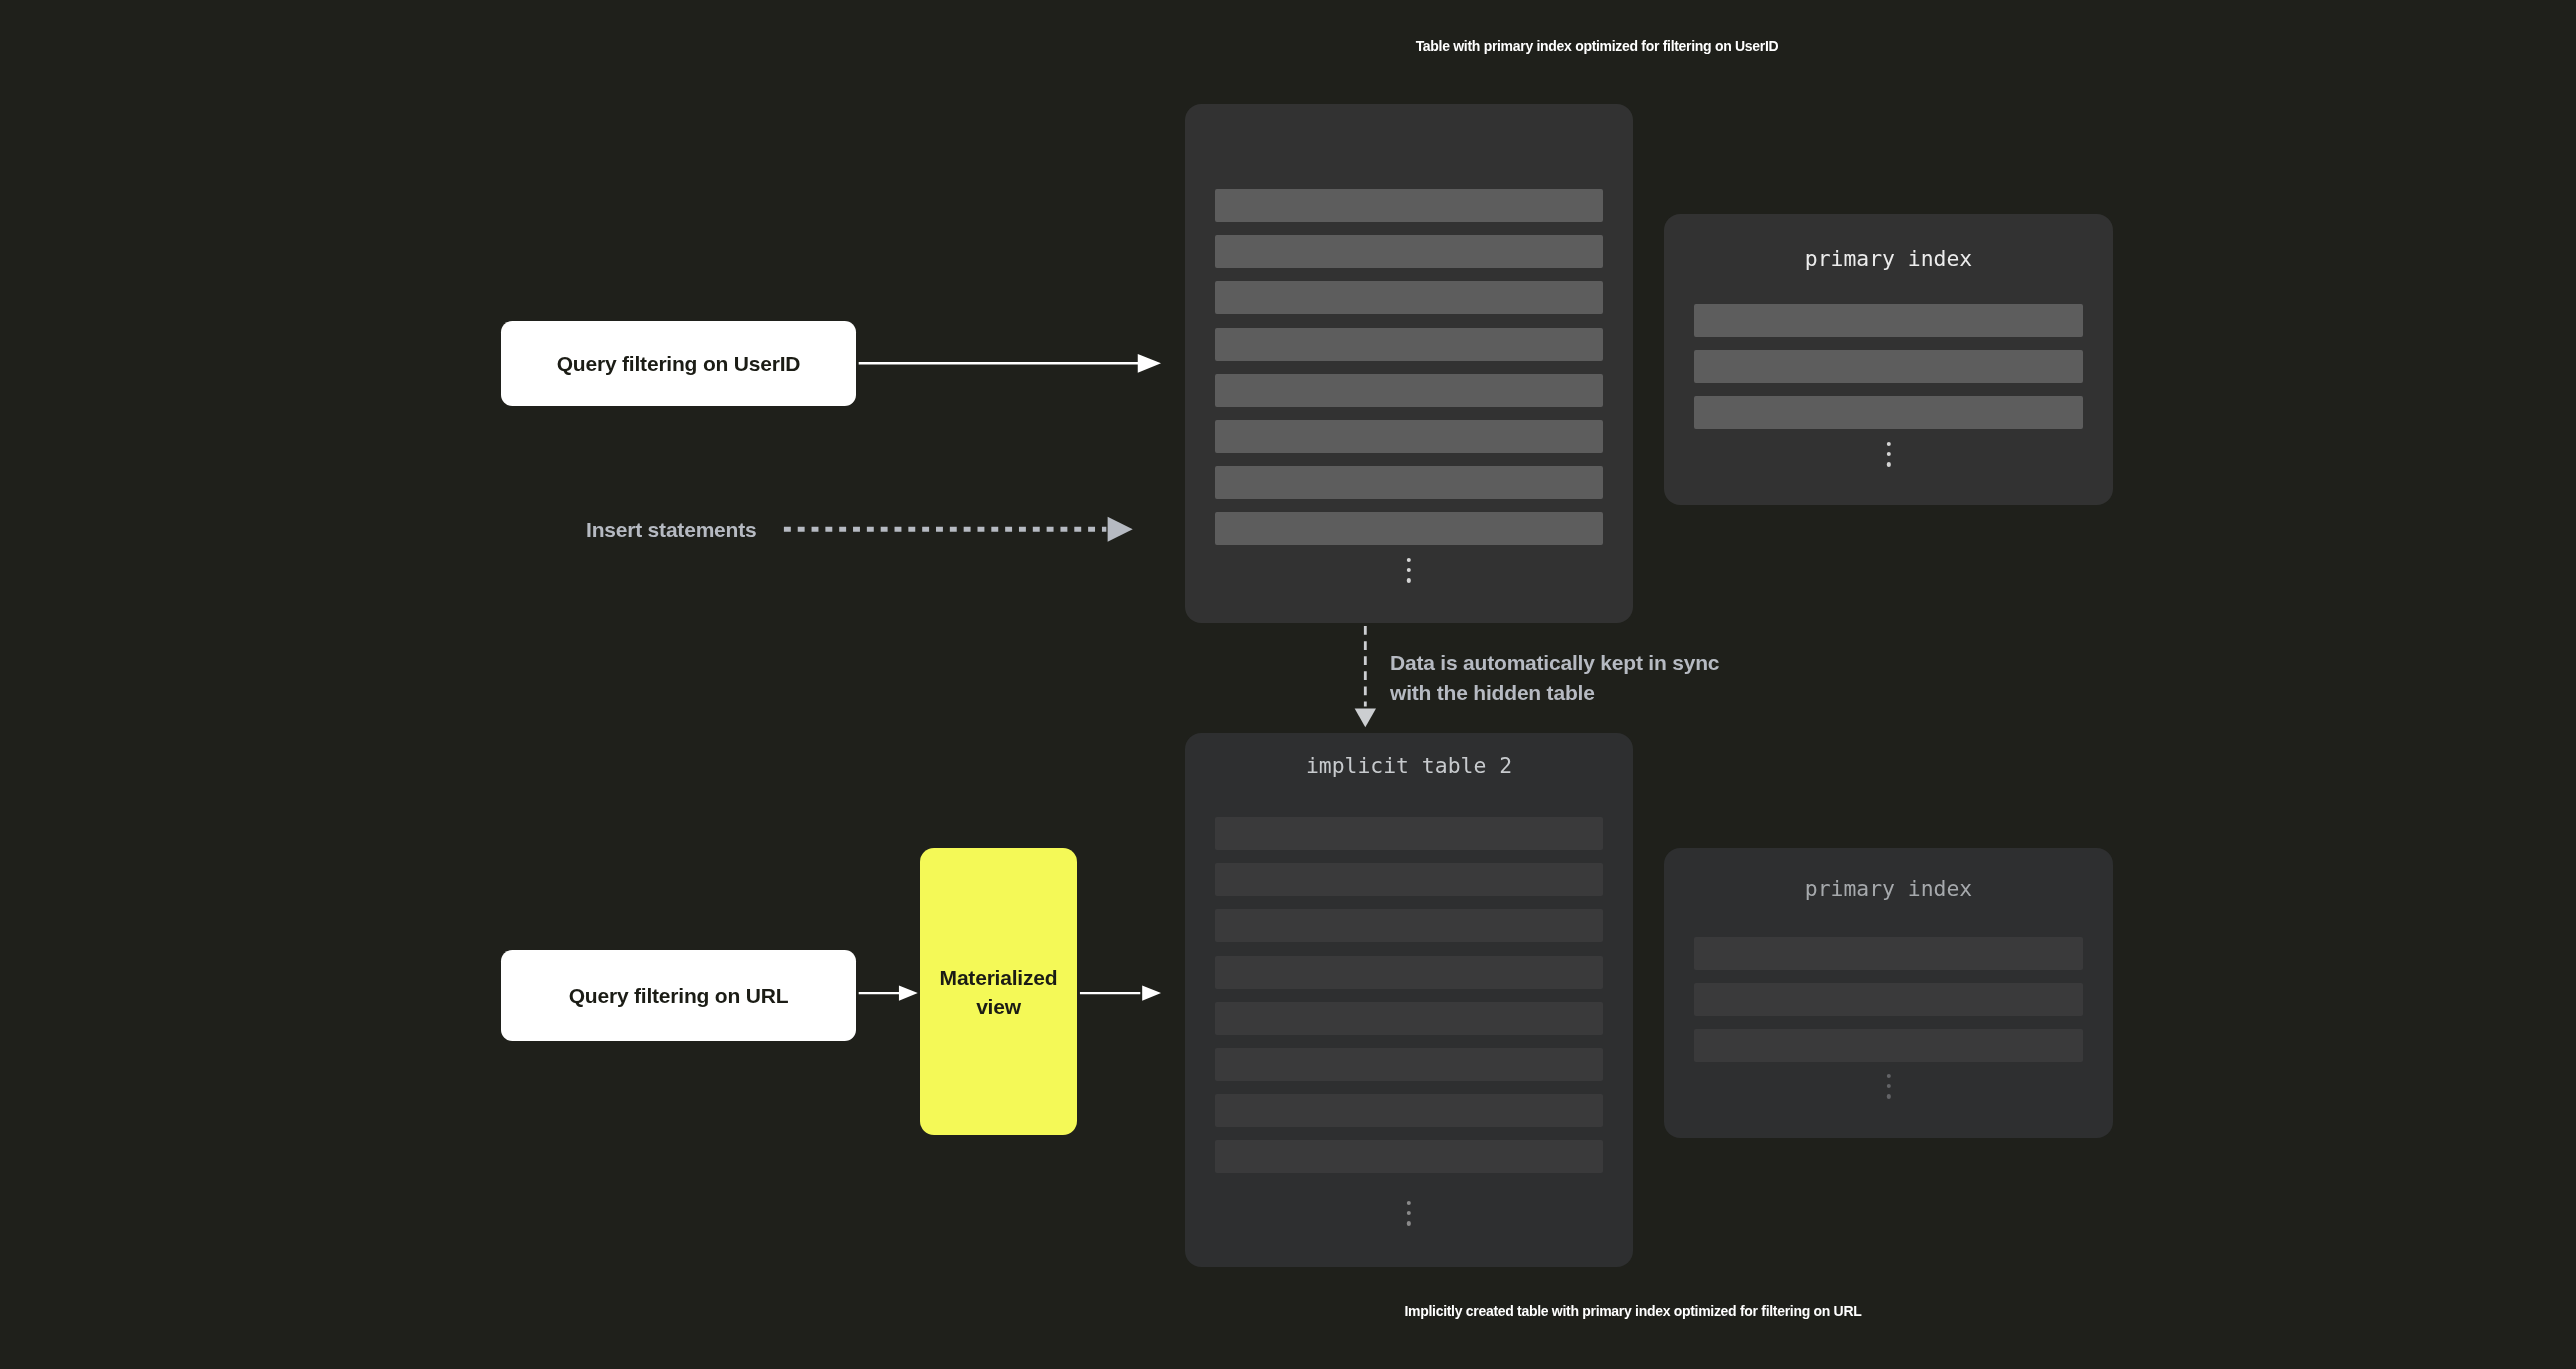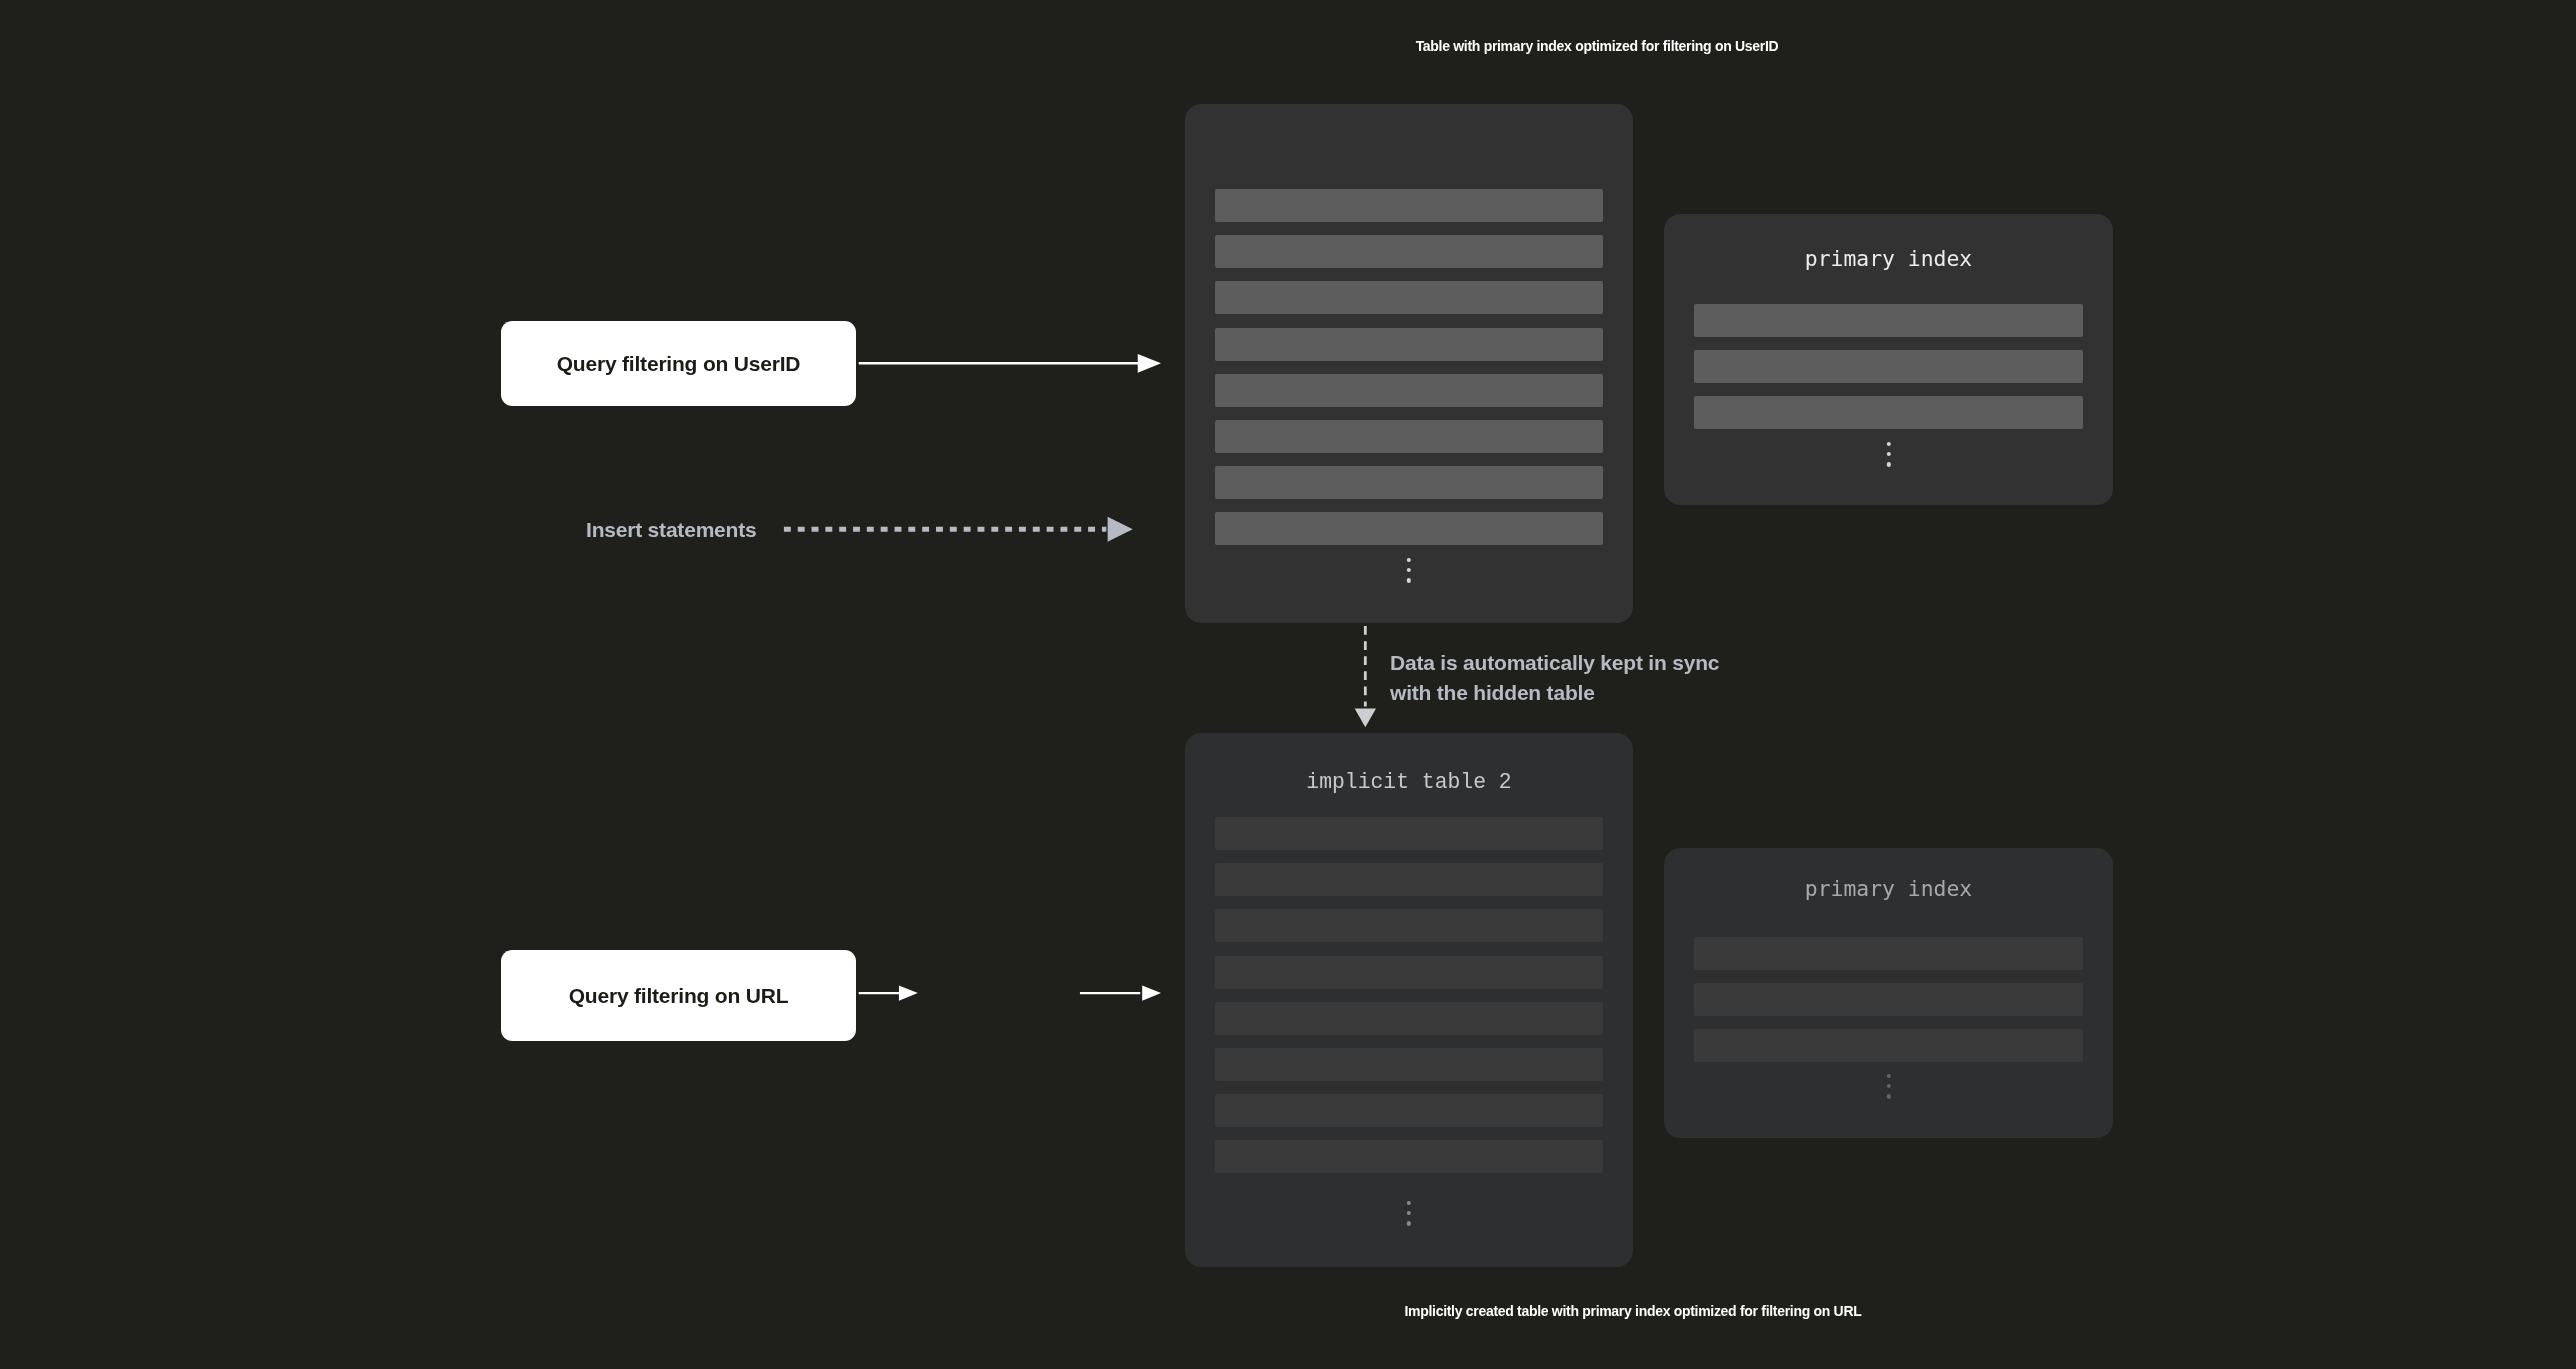--- a/index.html
+++ b/index.html
@@ -111,21 +111,21 @@
   <div class="pill" style="left:501px;top:321px;width:355px;height:85px;">Query filtering on UserID</div>
 
   <div class="note" style="left:586px;top:515px;">Insert statements</div>
 
   <div class="note" style="left:1390px;top:648px;">
     <div>Data is automatically kept in sync</div>
     <div>with the hidden table</div>
   </div>
 
   <div class="card dim" style="left:1141px;top:733px;width:448px;height:534px;">
-    <div class="card-title title-mid" style="top:35px;font-family:Liberation Mono, monospace;">implicit table 2</div>
+    <div class="card-title title-mid" style="top:19px;">implicit table 2</div>
     <div class="rows dim-bars" style="top:84px;">
         <div class="bar"></div>
         <div class="bar"></div>
         <div class="bar"></div>
         <div class="bar"></div>
         <div class="bar"></div>
         <div class="bar"></div>
         <div class="bar"></div>
         <div class="bar"></div>
       </div>
@@ -145,20 +145,21 @@
       </div>
     <div class="dots dim" style="top:226px;">
       <span class="dot"></span>
         <span class="dot"></span>
         <span class="dot"></span>
     </div>
   </div>
 
   <div class="pill" style="left:501px;top:950px;width:355px;height:91px;">Query filtering on URL</div>
 
+  <div class="mview" style="left:920px;top:848px;width:157px;height:287px;">Materialized view</div>
 
   <div class="caption" style="left:1601px;top:1297px;margin-left:32px;">Implicitly created table with primary index optimized for filtering on URL</div>
 
   <svg id="arrows" width="2576" height="1369" viewBox="0 0 4098 2178">
 
     <g>
       <line x1="1366" y1="578" x2="1814" y2="578" stroke="#ffffff" stroke-width="4"></line>
       <polygon points="1847,578 1810,563 1810,593" fill="#ffffff"></polygon>
     </g>
 

